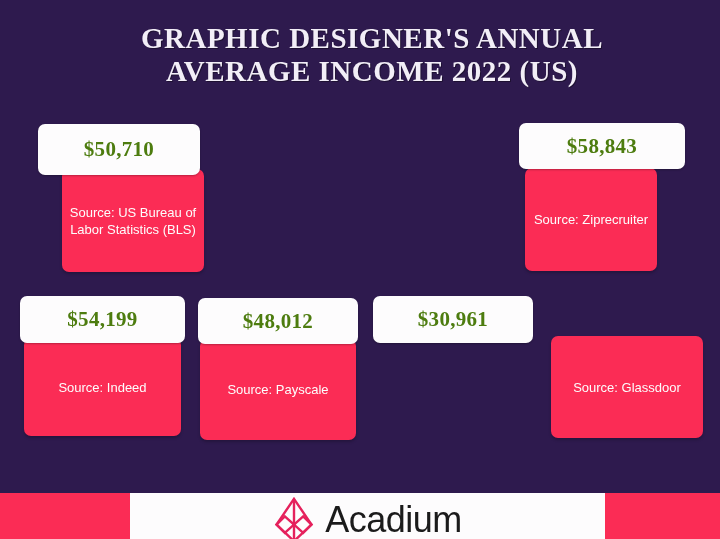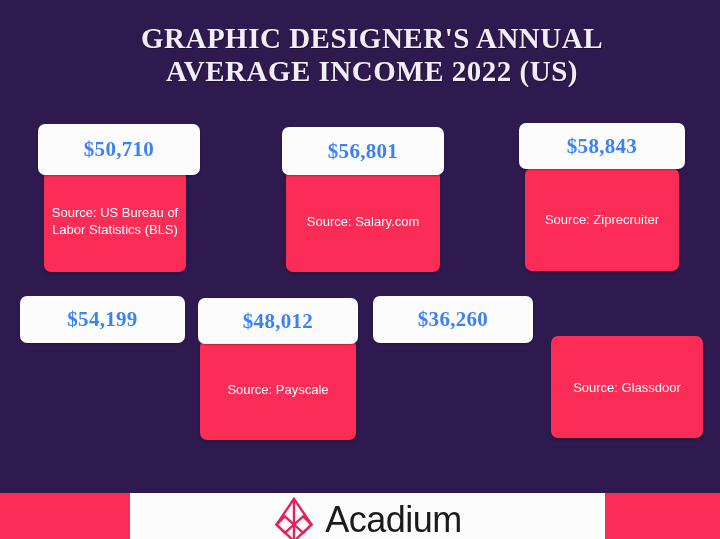--- a/index.html
+++ b/index.html
@@ -53,21 +53,21 @@
     box-shadow: 0 1px 2px rgba(0,0,0,0.25);
     display: flex;
     align-items: center;
     justify-content: center;
     z-index: 2;
   }
   .card-value {
     font-family: "Liberation Serif", "DejaVu Serif", serif;
     font-weight: bold;
     font-size: 21px;
-    color: #3b82f6;
+    color: #4d7c0f;
     letter-spacing: 0.3px;
     white-space: nowrap;
   }
   .card-body {
     position: absolute;
     background: #fb2c55;
     border-radius: 7px;
     display: flex;
     align-items: center;
     justify-content: center;
@@ -131,61 +131,56 @@
 
   <div id="title-block">
     <div class="title-line">GRAPHIC DESIGNER'S ANNUAL</div>
     <div class="title-line">AVERAGE INCOME 2022 (US)</div>
   </div>
 
   <div class="card" style="left:38px; top:124px; width:162px; height:148px;">
     <div class="card-head" style="width:162px; height:51px;">
       <span class="card-value">$50,710</span>
     </div>
-    <div class="card-body" style="left:6px; top:45px; width:142px; height:103px;">
+    <div class="card-body" style="left:24px; top:45px; width:142px; height:103px;">
       <span class="card-source">Source: US Bureau of Labor Statistics (BLS)</span>
     </div>
   </div>
 
-  <div class="card" style="left:282px; top:127px; width:162px; height:145px;">
-    <div class="card-head" style="width:162px; height:48px;">
-      <span class="card-value">$56,801</span>
-    </div>
-    <div class="card-body" style="left:4px; top:43px; width:154px; height:102px;">
-      <span class="card-source">Source: Salary.com</span>
-    </div>
-  </div>
 
   <div class="card" style="left:519px; top:123px; width:166px; height:148px;">
     <div class="card-head" style="width:166px; height:46px;">
       <span class="card-value">$58,843</span>
     </div>
-    <div class="card-body" style="left:6px; top:45px; width:154px; height:103px;">
+    <div class="card-body" style="left:6px; top:45px; width:132px; height:103px;">
       <span class="card-source">Source: Ziprecruiter</span>
     </div>
   </div>
 
   <div class="card" style="left:20px; top:296px; width:165px; height:140px;">
     <div class="card-head" style="width:165px; height:47px;">
       <span class="card-value">$54,199</span>
     </div>
+    <div class="card-body" style="left:4px; top:42px; width:157px; height:98px;">
+      <span class="card-source">Source: Indeed</span>
+    </div>
   </div>
 
   <div class="card" style="left:198px; top:298px; width:160px; height:142px;">
     <div class="card-head" style="width:160px; height:46px;">
       <span class="card-value">$48,012</span>
     </div>
     <div class="card-body" style="left:2px; top:41px; width:156px; height:101px;">
       <span class="card-source">Source: Payscale</span>
     </div>
   </div>
 
   <div class="card" style="left:373px; top:296px; width:160px; height:140px;">
     <div class="card-head" style="width:160px; height:47px;">
-      <span class="card-value">$36,260</span>
+      <span class="card-value">$30,961</span>
     </div>
   </div>
 
   <div class="card" style="left:547px; top:293px; width:160px; height:145px;">
     <div class="card-body" style="left:4px; top:43px; width:152px; height:102px;">
       <span class="card-source">Source: Glassdoor</span>
     </div>
   </div>
 
   <div id="footer">

